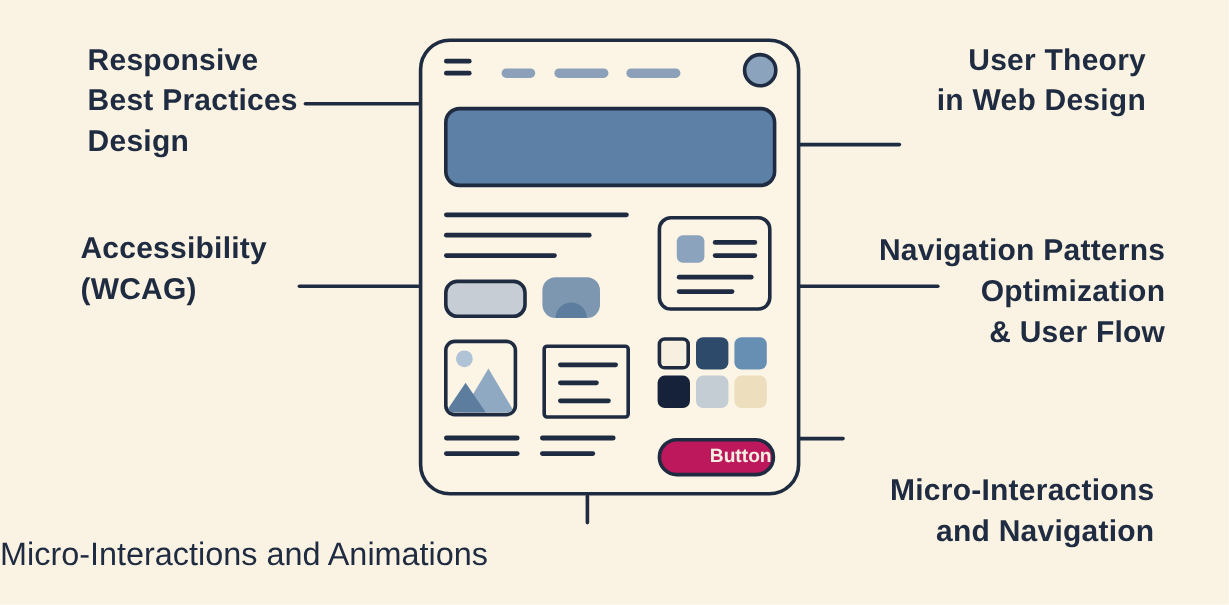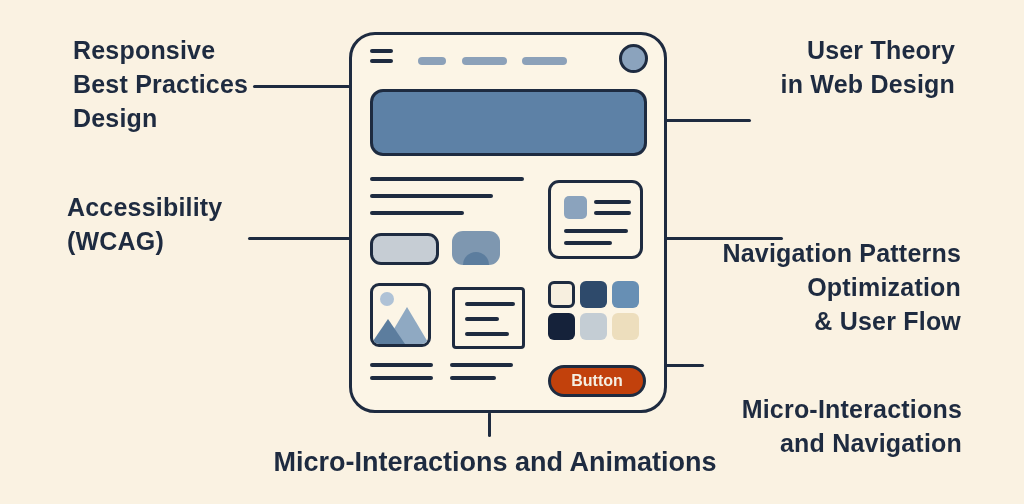--- a/index.html
+++ b/index.html
@@ -5,21 +5,21 @@
   html,body{margin:0;padding:0;}
   .canvas{
     position:relative;width:1024px;height:504px;overflow:hidden;
     background:#FAF2E2;
     font-family:"Liberation Sans", sans-serif;
     color:#1E2B40;
   }
   
   .label{position:absolute;font-size:25px;font-weight:700;line-height:34px;letter-spacing:.2px;}
   .label.right{text-align:right;}
-  .label-center{position:absolute;font-size:27px;font-weight:700;text-align:center;}
+  .label-center{position:absolute;font-size:27px;font-weight:400;}
   
   .hline{position:absolute;height:3px;background:#1E2B40;border-radius:2px;}
   .vline{position:absolute;width:3px;background:#1E2B40;border-radius:2px;}
   
   .frame{
     position:absolute;left:349px;top:32px;width:318px;height:381px;
     border:3px solid #1E2B40;border-radius:26px;background:#FCF5E6;box-sizing:border-box;
   }
   .frame *{box-sizing:border-box;}
   .tline{position:absolute;height:4px;background:#1E2B40;border-radius:2px;}
@@ -59,21 +59,21 @@
   <div class="label" style="left:67px;top:190px;">
     <div>Accessibility</div>
     <div>(WCAG)</div>
   </div>
 
   <div class="label right" style="right:69px;top:33px;">
     <div>User Theory</div>
     <div>in Web Design</div>
   </div>
 
-  <div class="label right" style="right:63px;top:192px;margin-top:44px;">
+  <div class="label right" style="right:53px;top:192px;">
     <div>Navigation Patterns</div>
     <div>Optimization</div>
     <div>&amp; User Flow</div>
   </div>
 
   <div class="label right" style="right:62px;top:344px;margin-top:48px;">
     <div>Micro-Interactions</div>
     <div>and Navigation</div>
   </div>
 
@@ -135,18 +135,18 @@
     <div class="sw" style="left: 260px; top: 246px; background: rgb(103, 143, 180);"></div>
     <div class="sw" style="left: 196px; top: 278px; background: rgb(21, 34, 58);"></div>
     <div class="sw" style="left: 228px; top: 278px; background: rgb(196, 205, 212);"></div>
     <div class="sw" style="left: 260px; top: 278px; background: rgb(237, 222, 189);"></div>
 
     <div class="tline" style="left:18px;top:328px;width:63px;"></div>
     <div class="tline" style="left:18px;top:341px;width:63px;"></div>
     <div class="tline" style="left:98px;top:328px;width:63px;"></div>
     <div class="tline" style="left:98px;top:341px;width:46px;"></div>
 
-    <button class="cta" style="background: #c2410c; color: rgb(245, 239, 226);">
+    <button class="cta" style="background: #be185d; color: rgb(245, 239, 226); justify-content: flex-end;">
       <span>Button</span>
     </button>
 
   </div>
 </div>
 
 </body></html>

